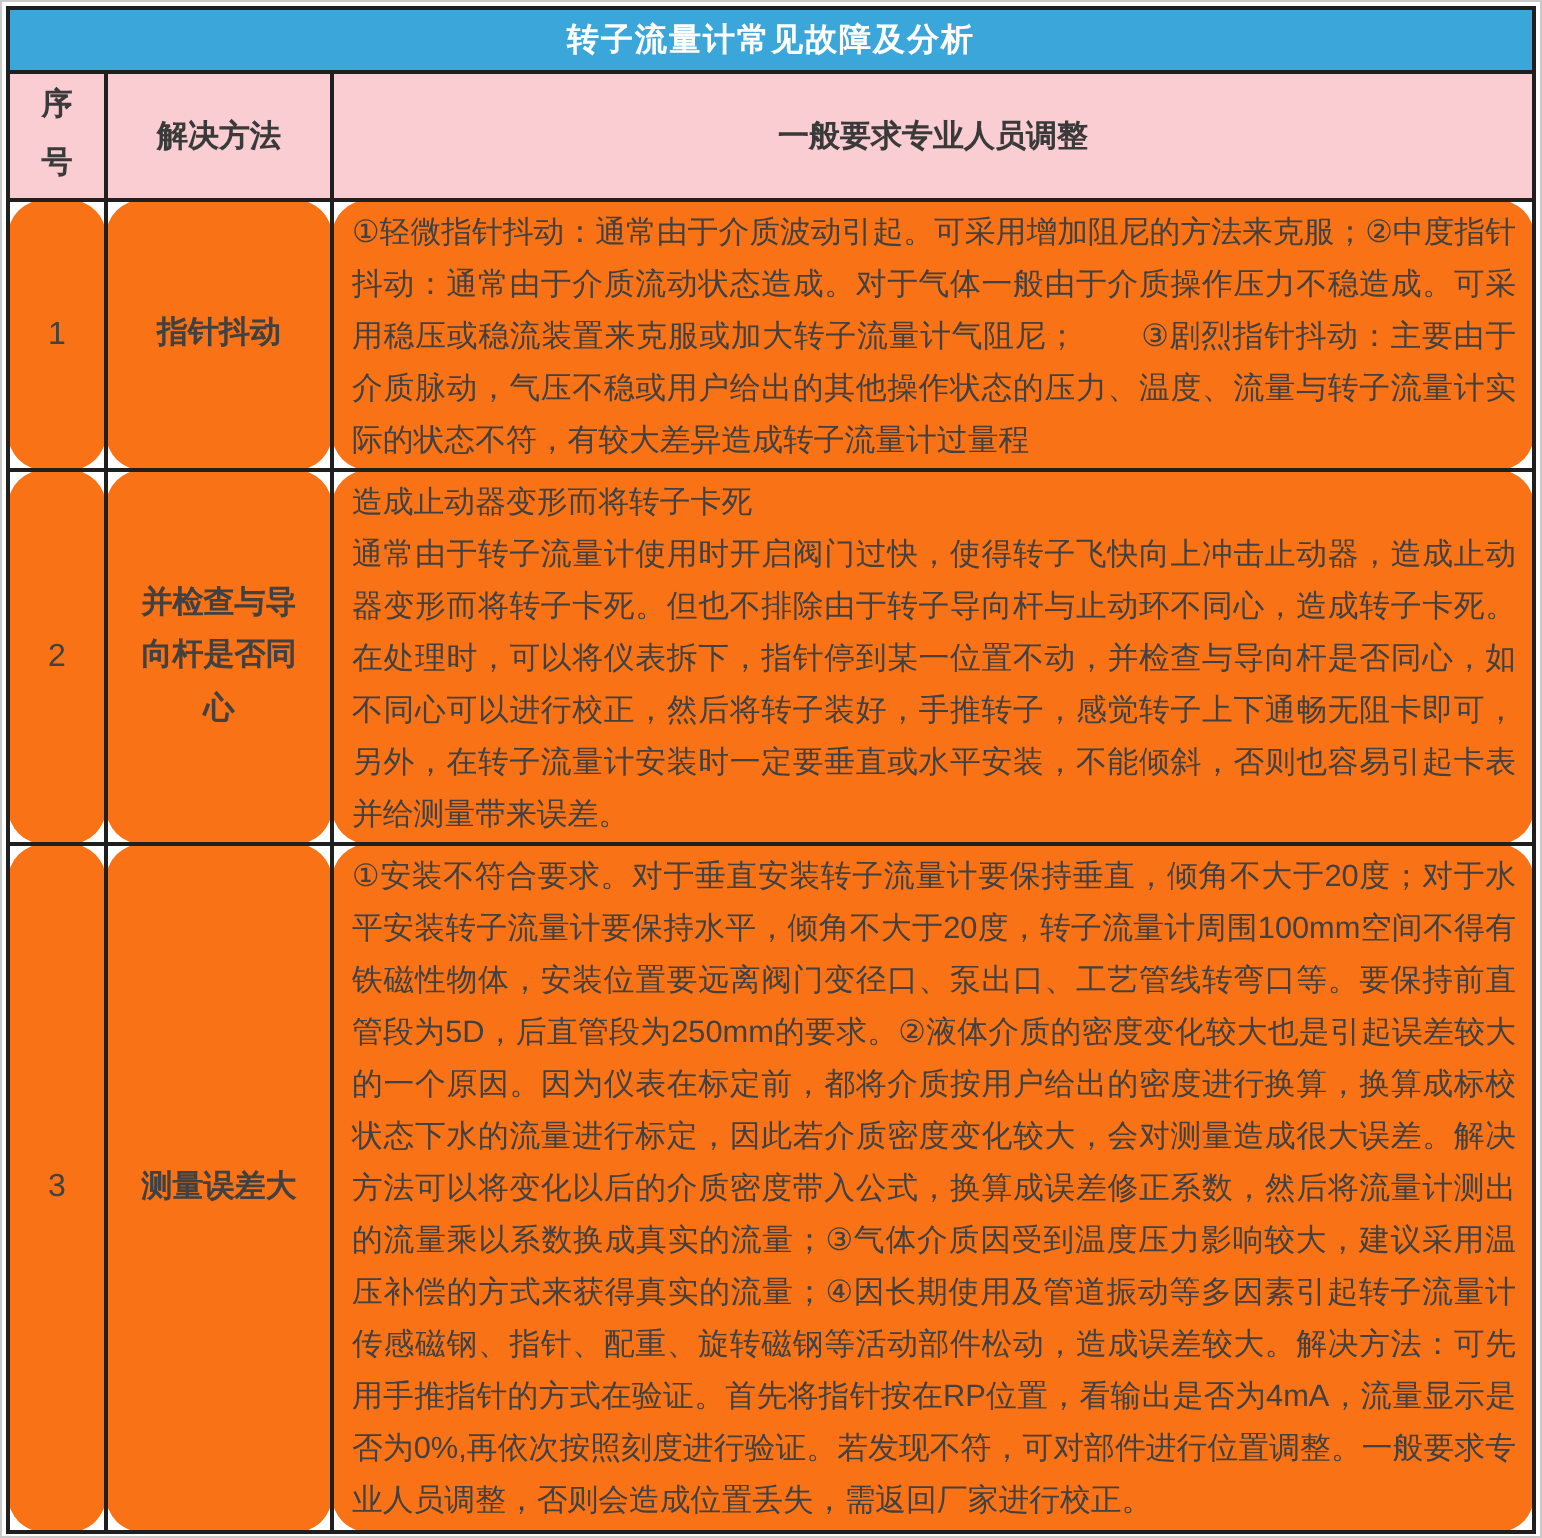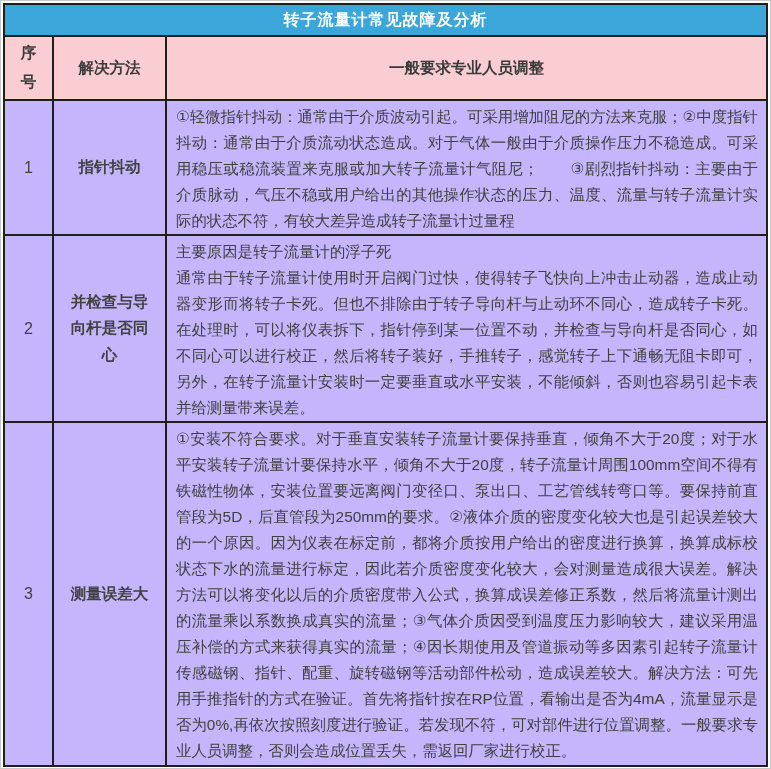--- a/index.html
+++ b/index.html
@@ -52,22 +52,23 @@
     vertical-align: middle;
   }
   .vwrap {
     display: inline-block;
     width: 1.15em;
     line-height: 1.85;
     word-break: break-all;
     white-space: normal;
   }
   tr.body-row td {
-    background: #c4b5fd;
+    background: #f97316;
     color: var(--body-text, #414141);
+    border-radius: 18px;
   }
   tr.row-1 { height: 134px; }
   tr.row-2 { height: 181px; }
   tr.row-3 { height: 344px; }
   td.cell-no {
     text-align: center;
     vertical-align: middle;
     font-size: 16px;
   }
   td.cell-phen {
@@ -112,21 +113,21 @@
         <td class="cell-phen">指针抖动</td>
         <td class="cell-sol">
           <p>①轻微指针抖动：通常由于介质波动引起。可采用增加阻尼的方法来克服；②中度指针抖动：通常由于介质流动状态造成。对于气体一般由于介质操作压力不稳造成。可采用稳压或稳流装置来克服或加大转子流量计气阻尼；　　③剧烈指针抖动：主要由于介质脉动，气压不稳或用户给出的其他操作状态的压力、温度、流量与转子流量计实际的状态不符，有较大差异造成转子流量计过量程</p>
         </td>
       </tr>
 
       <tr class="body-row row-2">
         <td class="cell-no">2</td>
         <td class="cell-phen">并检查与导向杆是否同心</td>
         <td class="cell-sol">
-          <p>主要原因是转子流量计的浮子死</p>
+          <p>造成止动器变形而将转子卡死</p>
           <p>通常由于转子流量计使用时开启阀门过快，使得转子飞快向上冲击止动器，造成止动器变形而将转子卡死。但也不排除由于转子导向杆与止动环不同心，造成转子卡死。在处理时，可以将仪表拆下，指针停到某一位置不动，并检查与导向杆是否同心，如不同心可以进行校正，然后将转子装好，手推转子，感觉转子上下通畅无阻卡即可，另外，在转子流量计安装时一定要垂直或水平安装，不能倾斜，否则也容易引起卡表并给测量带来误差。</p>
         </td>
       </tr>
 
       <tr class="body-row row-3">
         <td class="cell-no">3</td>
         <td class="cell-phen">测量误差大</td>
         <td class="cell-sol">
           <p>①安装不符合要求。对于垂直安装转子流量计要保持垂直，倾角不大于20度；对于水平安装转子流量计要保持水平，倾角不大于20度，转子流量计周围100mm空间不得有铁磁性物体，安装位置要远离阀门变径口、泵出口、工艺管线转弯口等。要保持前直管段为5D，后直管段为250mm的要求。②液体介质的密度变化较大也是引起误差较大的一个原因。因为仪表在标定前，都将介质按用户给出的密度进行换算，换算成标校状态下水的流量进行标定，因此若介质密度变化较大，会对测量造成很大误差。解决方法可以将变化以后的介质密度带入公式，换算成误差修正系数，然后将流量计测出的流量乘以系数换成真实的流量；③气体介质因受到温度压力影响较大，建议采用温压补偿的方式来获得真实的流量；④因长期使用及管道振动等多因素引起转子流量计传感磁钢、指针、配重、旋转磁钢等活动部件松动，造成误差较大。解决方法：可先用手推指针的方式在验证。首先将指针按在RP位置，看输出是否为4mA，流量显示是否为0%,再依次按照刻度进行验证。若发现不符，可对部件进行位置调整。一般要求专业人员调整，否则会造成位置丢失，需返回厂家进行校正。</p>
         </td>

